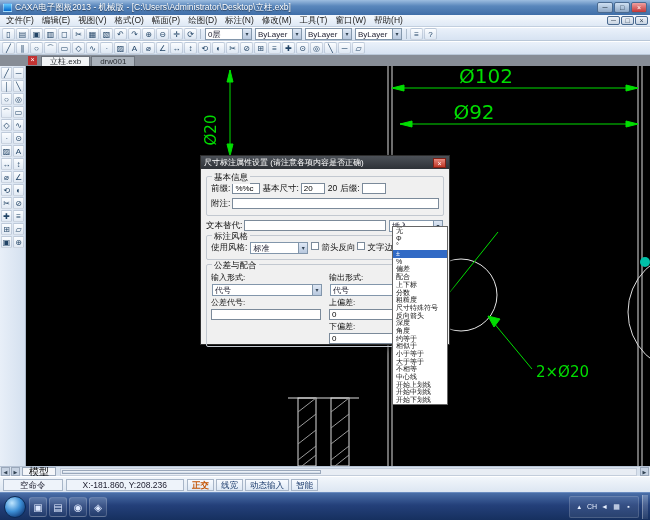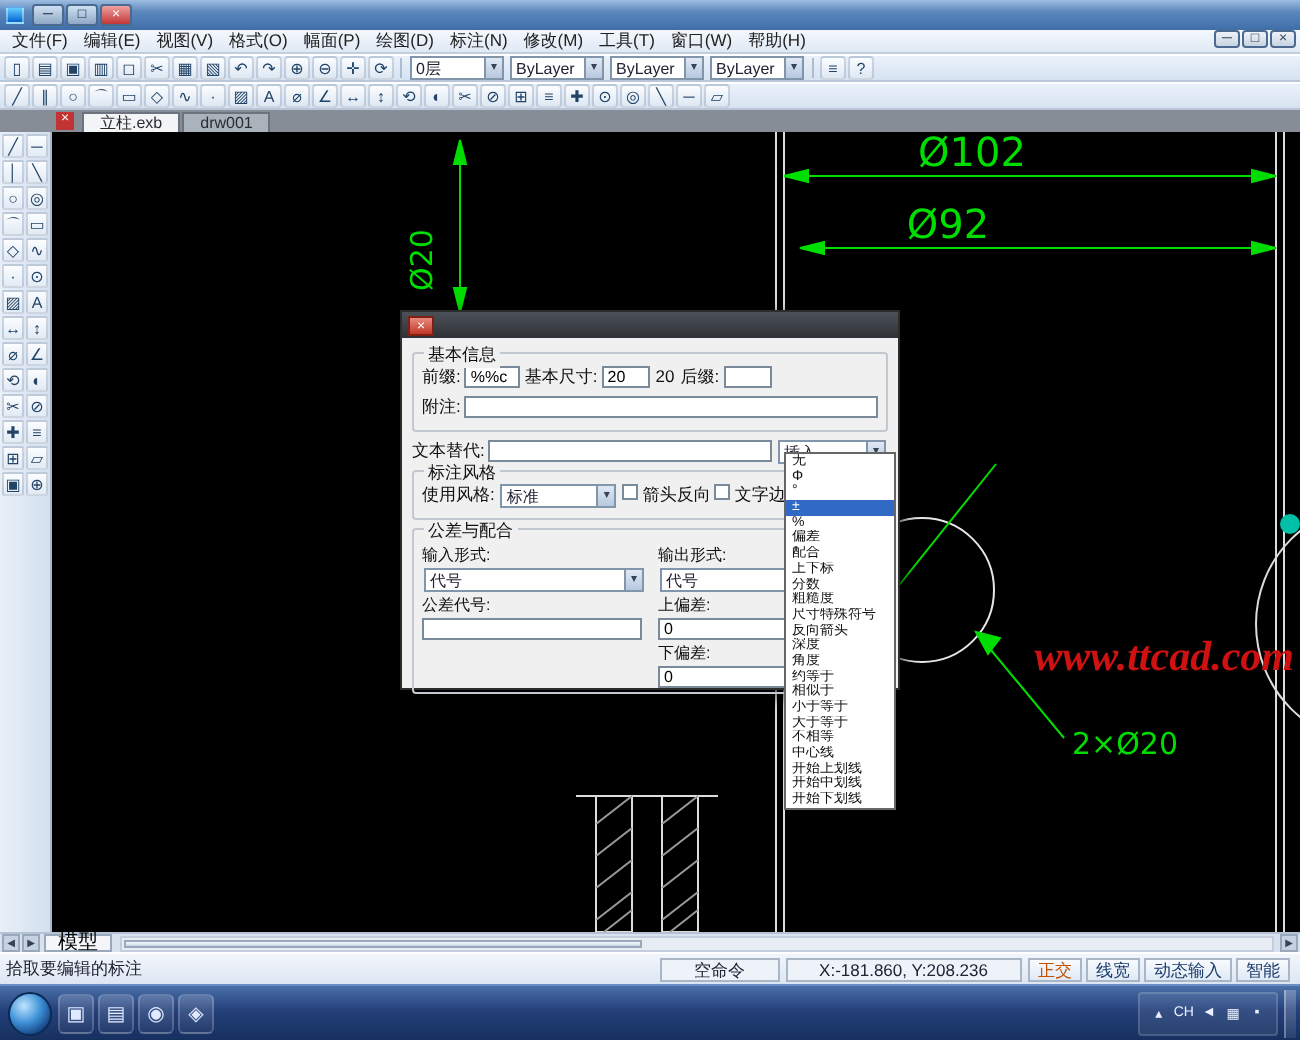--- a/index.html
+++ b/index.html
@@ -6,21 +6,21 @@
   html,body{width:650px;height:520px;overflow:hidden}
   body{font-family:"Liberation Sans","DejaVu Sans",sans-serif;background:#000;position:relative;font-size:9px}
   
   .titlebar{position:absolute;left:0;top:0;right:0;height:15px;background:linear-gradient(#9dbde0,#5a87bc 40%,#3f6ea8);display:flex;align-items:center;padding:0 3px;color:#fff;font-size:8.5px}
   .app-ico{width:9px;height:9px;background:linear-gradient(#6cf,#06c);border:1px solid rgba(255,255,255,.4);margin-right:3px;flex:none}
   .title{flex:1;white-space:nowrap;overflow:hidden;text-shadow:0 1px 1px rgba(0,0,0,.5)}
   .winbtns{display:flex;flex:none}
   .wb{display:inline-block;width:16px;height:11px;margin-left:1px;background:linear-gradient(#cfe0f2,#8fa8c6);border:1px solid #4a6a90;border-radius:2px;color:#123;font-size:7px;line-height:9px;text-align:center}
   .wb.close{background:linear-gradient(#f0a0a0,#c23535);color:#fff}
   
-  .menubar{position:absolute;top:15px;height:12px;left:0;right:0;background:linear-gradient(#f4f8fd,#dfe9f5);border-bottom:1px solid #c2cfdf;display:flex;font-size:8.5px;color:#222;padding-left:2px}
+  .menubar{position:absolute;top:15px;height:12px;left:0;right:0;background:linear-gradient(#f4f8fd,#dfe9f5);border-bottom:1px solid #c2cfdf;display:flex;align-items:center;font-size:8.5px;color:#222;padding-left:2px}
   .menus{display:flex;flex:1}
   .menu-item{padding:0 4px;white-space:nowrap}
   .mdi-btns{display:flex;margin-right:2px}
   .mdi-btns .wb{width:13px;height:9px;background:linear-gradient(#eef2f8,#c8d4e2);color:#345;line-height:7px}
   
   .tb{position:absolute;left:0;right:0;background:linear-gradient(#eaf1fa,#d7e3f2);border-top:1px solid #fff;border-bottom:1px solid #b9c7d8;display:flex;align-items:center;padding:0 2px;gap:1px}
   .tb1{top:27px;height:14px}
   .tb2{top:41px;height:14px}
   .tbtn{flex:none;width:13px;height:12px;border:1px solid rgba(120,140,170,.35);border-radius:2px;background:linear-gradient(#fbfdff,#dde7f3);font-size:8px;line-height:11px;text-align:center;color:#246}
   .sep{flex:none;width:1px;height:10px;background:#aebdce;margin:0 2px}
@@ -68,37 +68,38 @@
   .sarr{width:9px;height:9px;background:#c6d2e2;border:1px solid #9aa8bb;font-size:5px;line-height:8px;text-align:center;color:#345;margin-left:1px;flex:none}
   .mtab{background:#f4f6f9;border:1px solid #9aa8bb;font-size:10px;height:9px;line-height:8px;padding:0 6px;margin:0 2px;white-space:nowrap;flex:none}
   .track{flex:1;height:8px;background:#e8edf4;border:1px solid #c3cddb;margin:0 2px;position:relative}
   .thumb{position:absolute;left:1px;top:1px;height:4px;width:45%;background:linear-gradient(#f8fafc,#c9d6e6);border:1px solid #9aa8bb}
   
   .statusbar{position:absolute;left:0;right:0;top:476px;height:16px;background:linear-gradient(#f2f6fb,#dce6f2);border-top:1px solid #fff;display:flex;align-items:center;font-size:8.5px;padding:0 3px;color:#223}
   .hint{flex:1;white-space:nowrap;overflow:hidden}
   .sbox{border:1px solid #a8b6c8;background:#eef3fa;height:12px;line-height:11px;padding:0 16px;margin-right:3px;white-space:nowrap}
   .toggles{display:flex}
   .tgl{border:1px solid #a8b6c8;background:linear-gradient(#f8fbff,#dfe9f5);height:12px;line-height:11px;padding:0 4px;margin-right:2px;color:#1a3a6b;white-space:nowrap}
-  .tgl.active{color:#c45200;font-weight:normal}
+  .tgl.active{color:#c45200;font-weight:bold}
   
   .taskbar{position:absolute;left:0;top:492px;width:650px;height:28px;background:linear-gradient(#4a6fa8,#24407a 45%,#16305f);border-top:1px solid #6a8cc0;display:flex;align-items:center;padding:0 2px;gap:3px;z-index:30}
   .orb{width:22px;height:22px;border-radius:50%;background:radial-gradient(circle at 35% 30%,#bfe6ff,#3d8fd6 45%,#14407e 80%);border:1px solid #0b2a55;margin-left:2px;flex:none}
   .qicons{display:flex;gap:2px}
   .qi{width:18px;height:20px;border-radius:3px;background:linear-gradient(rgba(255,255,255,.18),rgba(255,255,255,.04));border:1px solid rgba(255,255,255,.18);color:#dfe9ff;font-size:10px;line-height:19px;text-align:center}
   .tray{margin-left:auto;display:flex;align-items:center;gap:3px;background:rgba(255,255,255,.08);border:1px solid rgba(255,255,255,.15);border-radius:2px;height:22px;padding:0 5px;color:#e8f0ff;font-size:7px}
   .ti{min-width:9px;text-align:center}
   .showdesk{width:6px;height:24px;background:linear-gradient(rgba(255,255,255,.25),rgba(255,255,255,.08));border-left:1px solid rgba(255,255,255,.3);flex:none}
 </style>
 </head>
 <body>
 
 <div>
 
   <div class="titlebar">
     <span class="app-ico"></span>
+    <span class="title">CAXA电子图板2013 - 机械版 - [C:\Users\Administrator\Desktop\立柱.exb]</span>
     <span class="winbtns">
       <span class="wb">─</span>
       <span class="wb">□</span>
       <span class="wb close">×</span>
     </span>
   </div>
 
   <div class="menubar">
     <span class="menus">
 
@@ -277,25 +278,25 @@
         <line x1="506" y1="303" x2="462" y2="250"></line>
         <polygon points="462,250 474,253 468,261"></polygon>
       </g>
       <g fill="#00dd00" font-family="DejaVu Sans, sans-serif">
         <text x="460" y="17" font-size="20" text-anchor="middle">Ø102</text>
         <text x="448" y="53" font-size="20" text-anchor="middle">Ø92</text>
         <text x="190" y="64" font-size="15" text-anchor="middle" transform="rotate(-90 190 64)">Ø20</text>
         <text x="510" y="311" font-size="15" text-anchor="start">2×Ø20</text>
       </g>
     </svg>
-    <div class="watermark">www.ttcad.com</div>
   </div>
 
   <div class="dialog">
     <div class="dlg-title">
+      <span class="t">尺寸标注属性设置 (请注意各项内容是否正确)</span>
       <span class="dlg-close">×</span>
     </div>
     <div class="dlg-body">
       <div class="group">
         <span class="group-label">基本信息</span>
         <div class="row">
           <label>前缀:</label>
           <input class="in w30" value="%%c" style="">
           <label>基本尺寸:</label>
           <input class="in w26" value="20" style="">
@@ -389,21 +390,20 @@
     <span class="sarr">◀</span>
     <span class="sarr">▶</span>
     <span class="mtab">模型</span>
     <span class="track">
         <span class="thumb"></span>
       </span>
     <span class="sarr" style="margin-right:1px">▶</span>
   </div>
 
   <div class="statusbar">
-    <span class="hint">拾取要编辑的标注</span>
     <span class="sbox">空命令</span>
     <span class="sbox">X:-181.860, Y:208.236</span>
     <span class="toggles">
 
     <span class="tgl active">正交</span>
         <span class="tgl">线宽</span>
         <span class="tgl">动态输入</span>
         <span class="tgl">智能</span>
       </span>
   </div>

